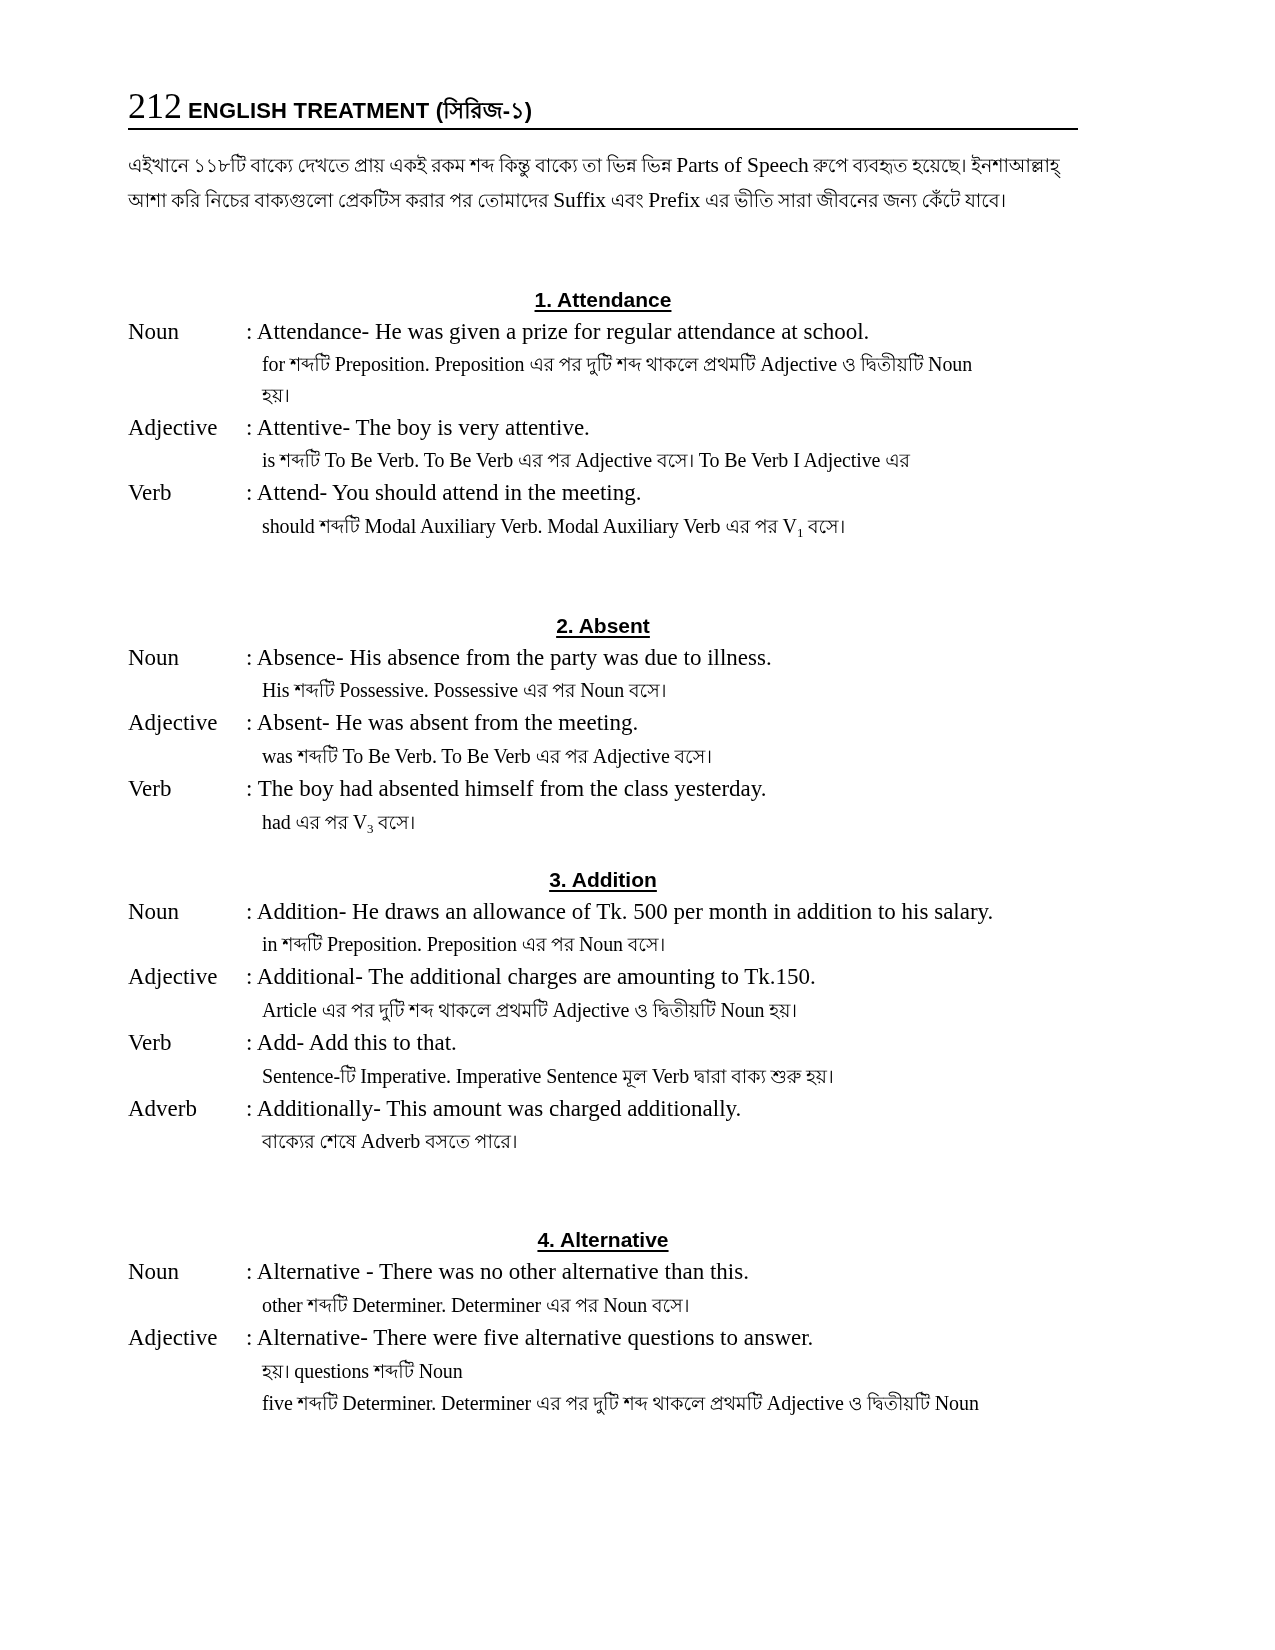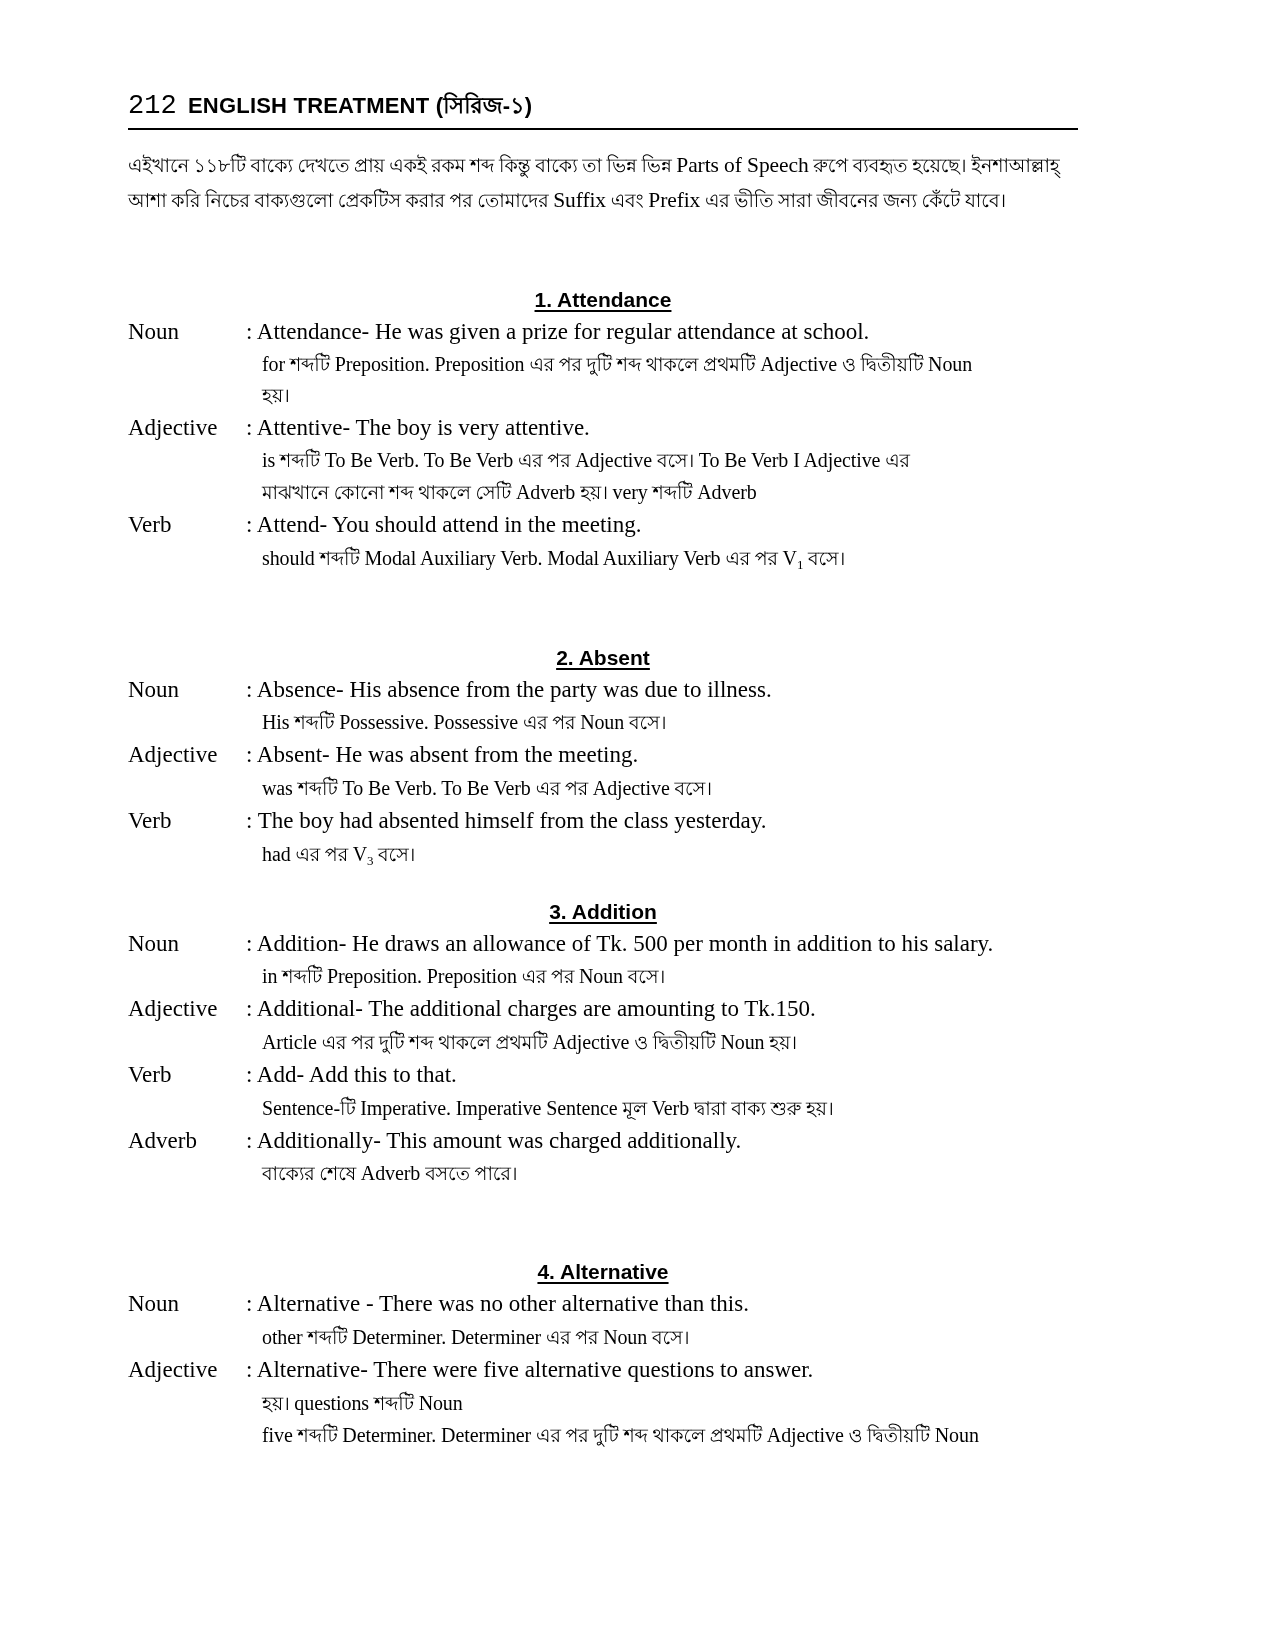--- a/index.html
+++ b/index.html
@@ -27,23 +27,23 @@
     width: 950px;
   }
 
   
   .pg-header {
     display: flex;
     align-items: baseline;
     height: 36px;
   }
   .pg-number {
-    font-size: 27px;
+    font-size: 36px;
     line-height: 1;
-    font-family: Liberation Mono, monospace;
+    font-family: Liberation Serif, serif;
     width: 150px;
   }
   .pg-title {
     flex: 1;
     text-align: left;
     font-family: "Liberation Sans", sans-serif;
     font-weight: bold;
     font-size: 22px;
     letter-spacing: .2px;
     margin-left: -90px;
@@ -158,21 +158,20 @@
             </div>
             <div class="rule-line"><span class="en">for </span><span>শব্দটি </span><span class="en">Preposition. Preposition </span><span>এর পর দুটি শব্দ থাকলে প্রথমটি </span><span class="en">Adjective </span><span>ও দ্বিতীয়টি </span><span class="en">Noun</span></div>
             <div class="rule-line"><span>হয়।</span></div>
           </div>
           <div class="entry">
             <div class="entry-row">
               <div class="pos-label">Adjective</div>
               <div class="pos-body"><span>: Attentive- The boy is very </span><b>attentive</b><span>.</span></div>
             </div>
             <div class="rule-line"><span class="en">is </span><span>শব্দটি </span><span class="en">To Be Verb. To Be Verb </span><span>এর পর </span><span class="en">Adjective </span><span>বসে। </span><span class="en">To Be Verb I Adjective </span><span>এর</span></div>
-            <div class="rule-line"><span>মাঝখানে কোনো শব্দ থাকলে সেটি </span><span class="en">Adverb </span><span>হয়। </span><span class="en">very </span><span>শব্দটি </span><span class="en">Adverb</span></div>
           </div>
           <div class="entry">
             <div class="entry-row">
               <div class="pos-label">Verb</div>
               <div class="pos-body"><span>: Attend- You should </span><b>attend</b><span> in the meeting.</span></div>
             </div>
             <div class="rule-line"><span class="en">should </span><span>শব্দটি </span><span class="en">Modal Auxiliary Verb. Modal Auxiliary Verb </span><span>এর পর </span><span class="en"><span>V</span><sub>1</sub></span><span> বসে।</span></div>
           </div>
         </div>
         <div class="gap-lg"></div>

